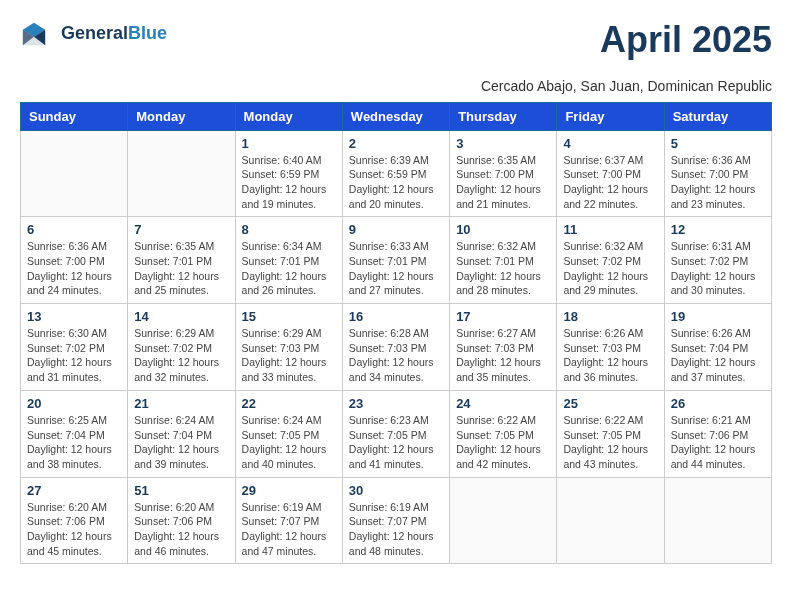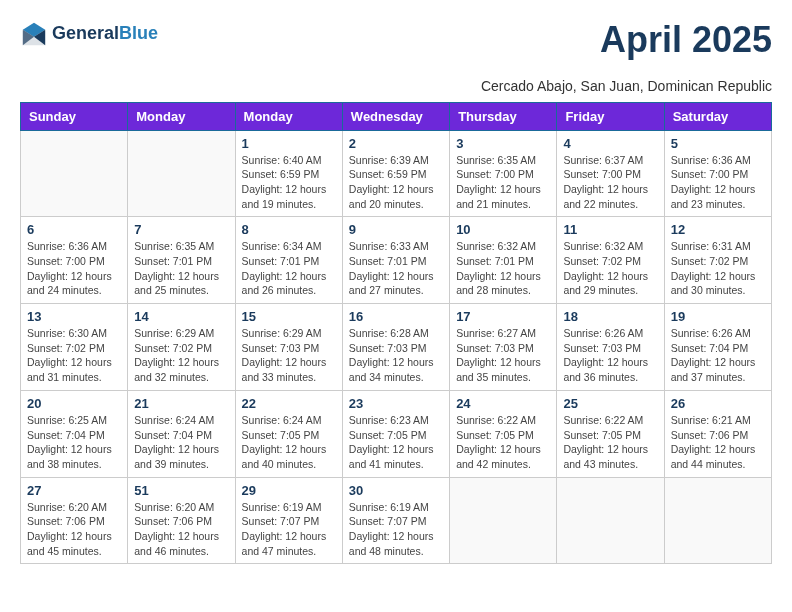--- a/index.html
+++ b/index.html
@@ -12,21 +12,21 @@
     }
     .header {
       display: flex;
       justify-content: space-between;
       align-items: flex-start;
       margin-bottom: 4px;
     }
     .logo {
       display: flex;
       align-items: center;
-      gap: 4px;
+      gap: 13px;
     }
     .logo-text {
       font-size: 18px;
       font-weight: bold;
       color: #1a3a5c;
       line-height: 1.1;
     }
     .logo-blue {
       color: #2980b9;
     }
@@ -48,21 +48,21 @@
       color: #333;
       margin-top: 18px;
     }
     .calendar {
       width: 100%;
       border-collapse: collapse;
       border: 1px solid #ccc;
       margin-top: 8px;
     }
     .calendar th {
-      background-color: #6d28d9;
+      background-color: #1d4ed8;
       color: #fff;
       font-size: 13px;
       font-weight: bold;
       padding: 6px 8px;
       text-align: left;
       border: 1px solid #1a6a9a;
     }
     .calendar td {
       border: 1px solid #ccc;
       vertical-align: top;

